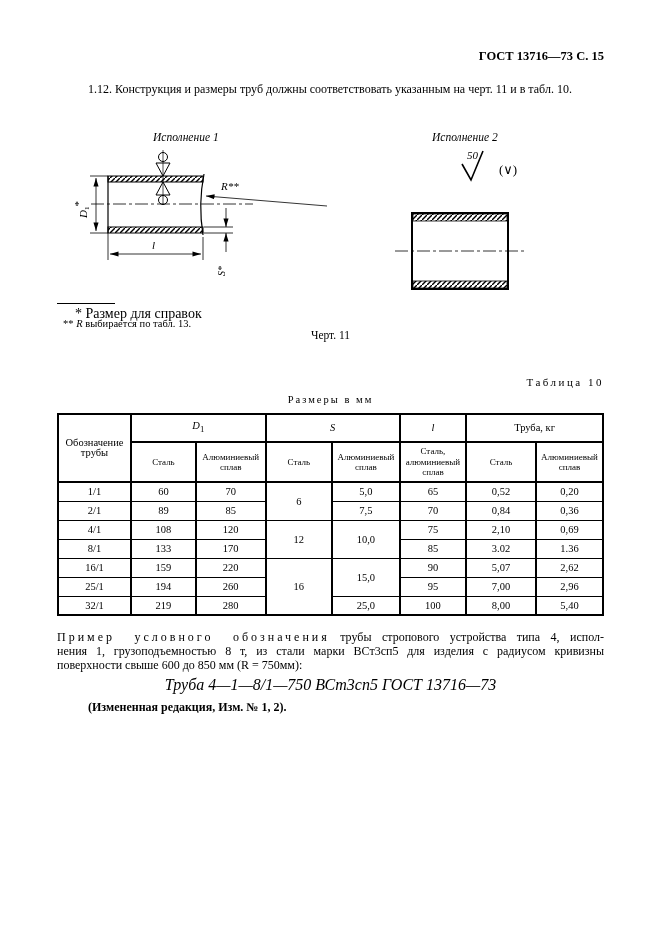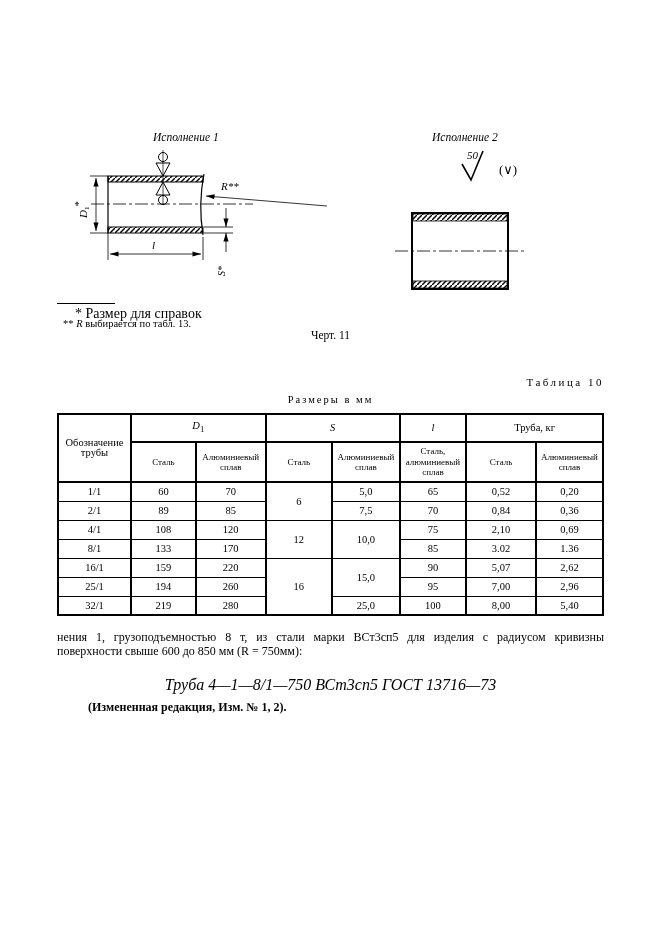--- a/index.html
+++ b/index.html
@@ -35,21 +35,23 @@
   .spaced{letter-spacing:3px;word-spacing:6px;}
   .desig-line{top:676px;left:57px;width:547px;text-align:center;font-style:italic;font-size:16px;}
   .amend{top:700px;left:88px;font-weight:bold;font-size:12px;}
   svg text{font-family:"Liberation Serif",serif;}
 </style>
 </head>
 <body>
 
 <div class="page">
 
-
+  <div class="abs hdr">ГОСТ 13716—73 С. 15</div>
+
+  <div class="abs clause">1.12. Конструкция и размеры труб должны соответствовать указанным на черт. 11 и в табл. 10.</div>
 
   <div class="abs variant v1">Исполнение 1</div>
   <div class="abs variant v2">Исполнение 2</div>
 
   <svg class="abs" style="top:148px;left:75px;" width="280" height="150" viewBox="0 0 280 150">
     <defs>
       <pattern id="h1" patternUnits="userSpaceOnUse" width="5" height="5">
         <path d="M0,5 L5,0" stroke="#000" stroke-width="1.4" fill="none"></path>
       </pattern>
       <marker id="arr" viewBox="0 0 10 8" markerWidth="11" markerHeight="8.5" refX="10" refY="4" orient="auto-start-reverse">
@@ -215,20 +217,21 @@
         <td>280</td>
         <td>25,0</td>
         <td>100</td>
         <td>8,00</td>
         <td>5,40</td>
       </tr>
     </tbody>
   </table>
 
   <div class="abs ex">
+    <div class="ex-line"><span class="spaced">Пример условного обозначения</span> <span>трубы стропового устройства типа 4, испол-</span></div>
     <div class="ex-line">нения 1, грузоподъемностью 8 т, из стали марки ВСт3сп5 для изделия с радиусом кривизны</div>
     <div class="ex-line3">поверхности свыше 600 до 850 мм (R = 750мм):</div>
   </div>
 
   <div class="abs desig-line">Труба 4—1—8/1—750 ВСт3сп5 ГОСТ 13716—73</div>
 
   <div class="abs amend">(Измененная редакция, Изм. № 1, 2).</div>
 
 </div>
 

